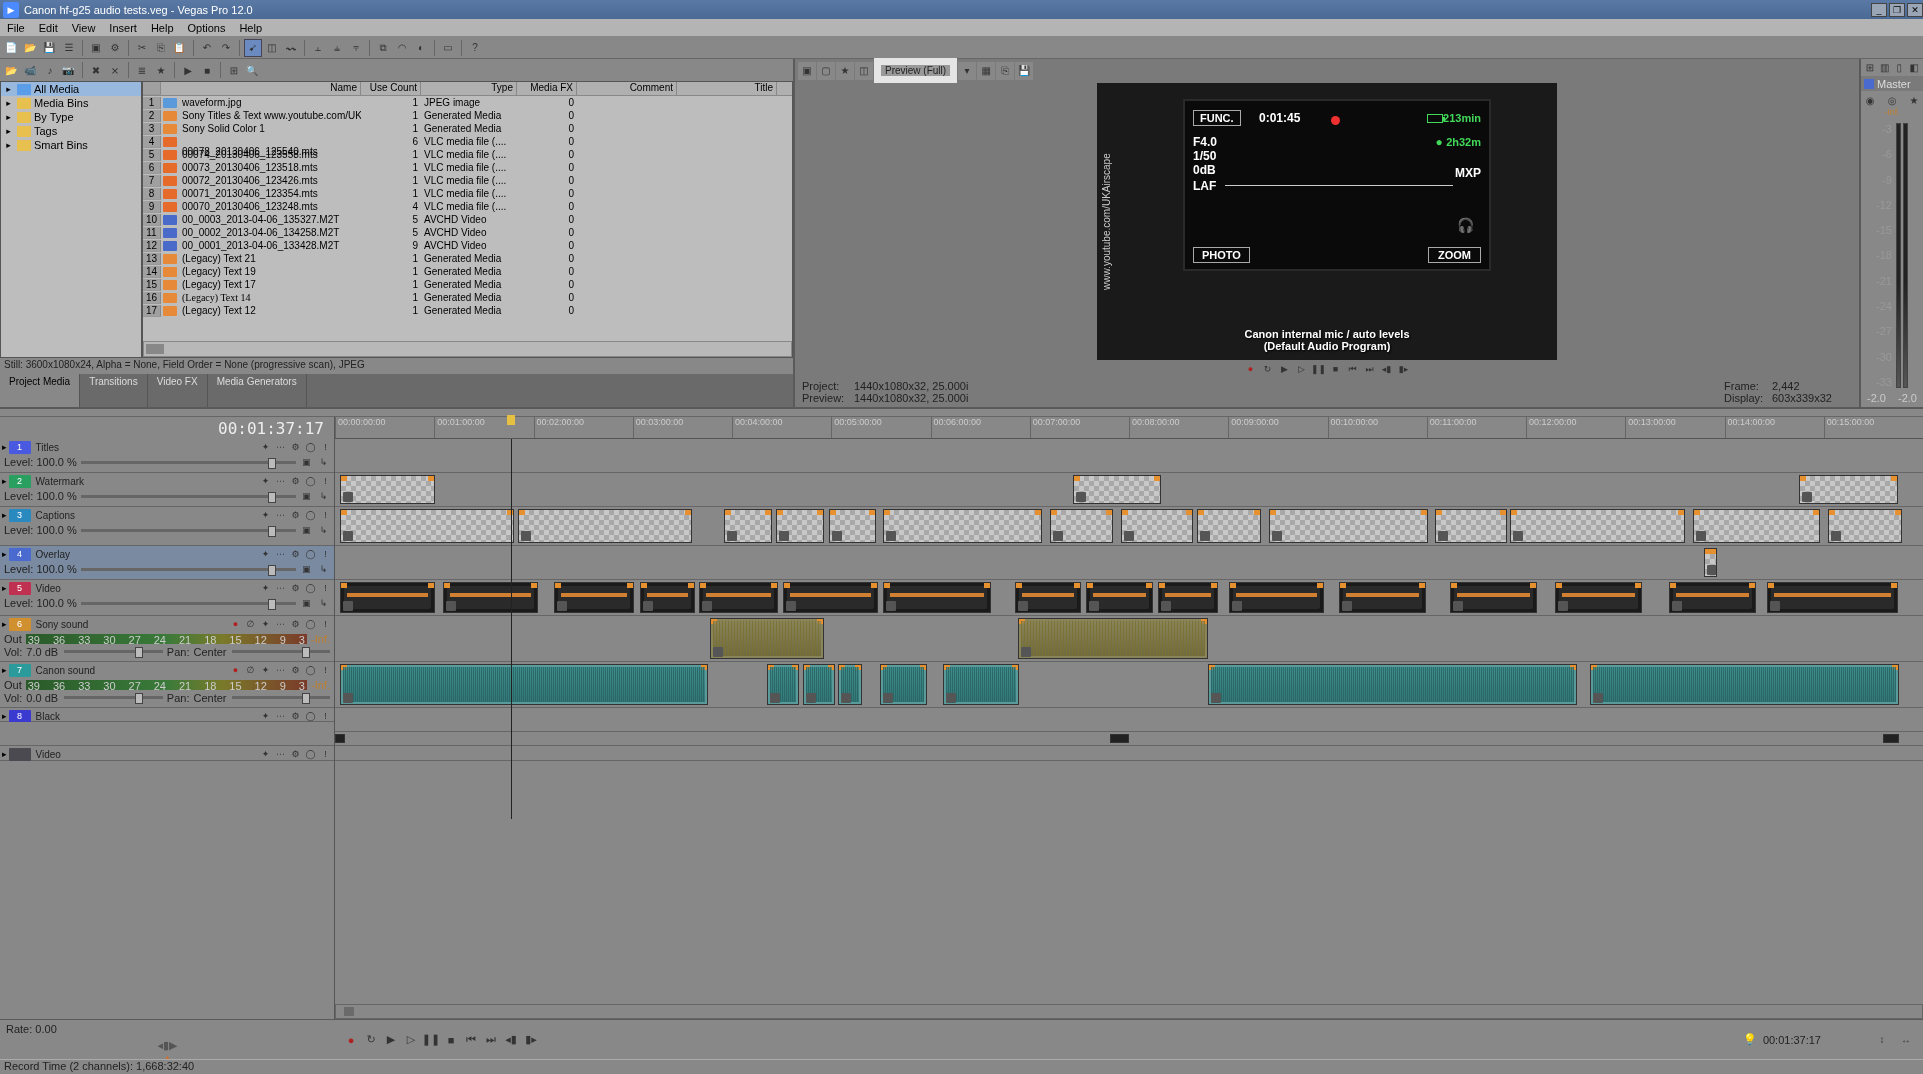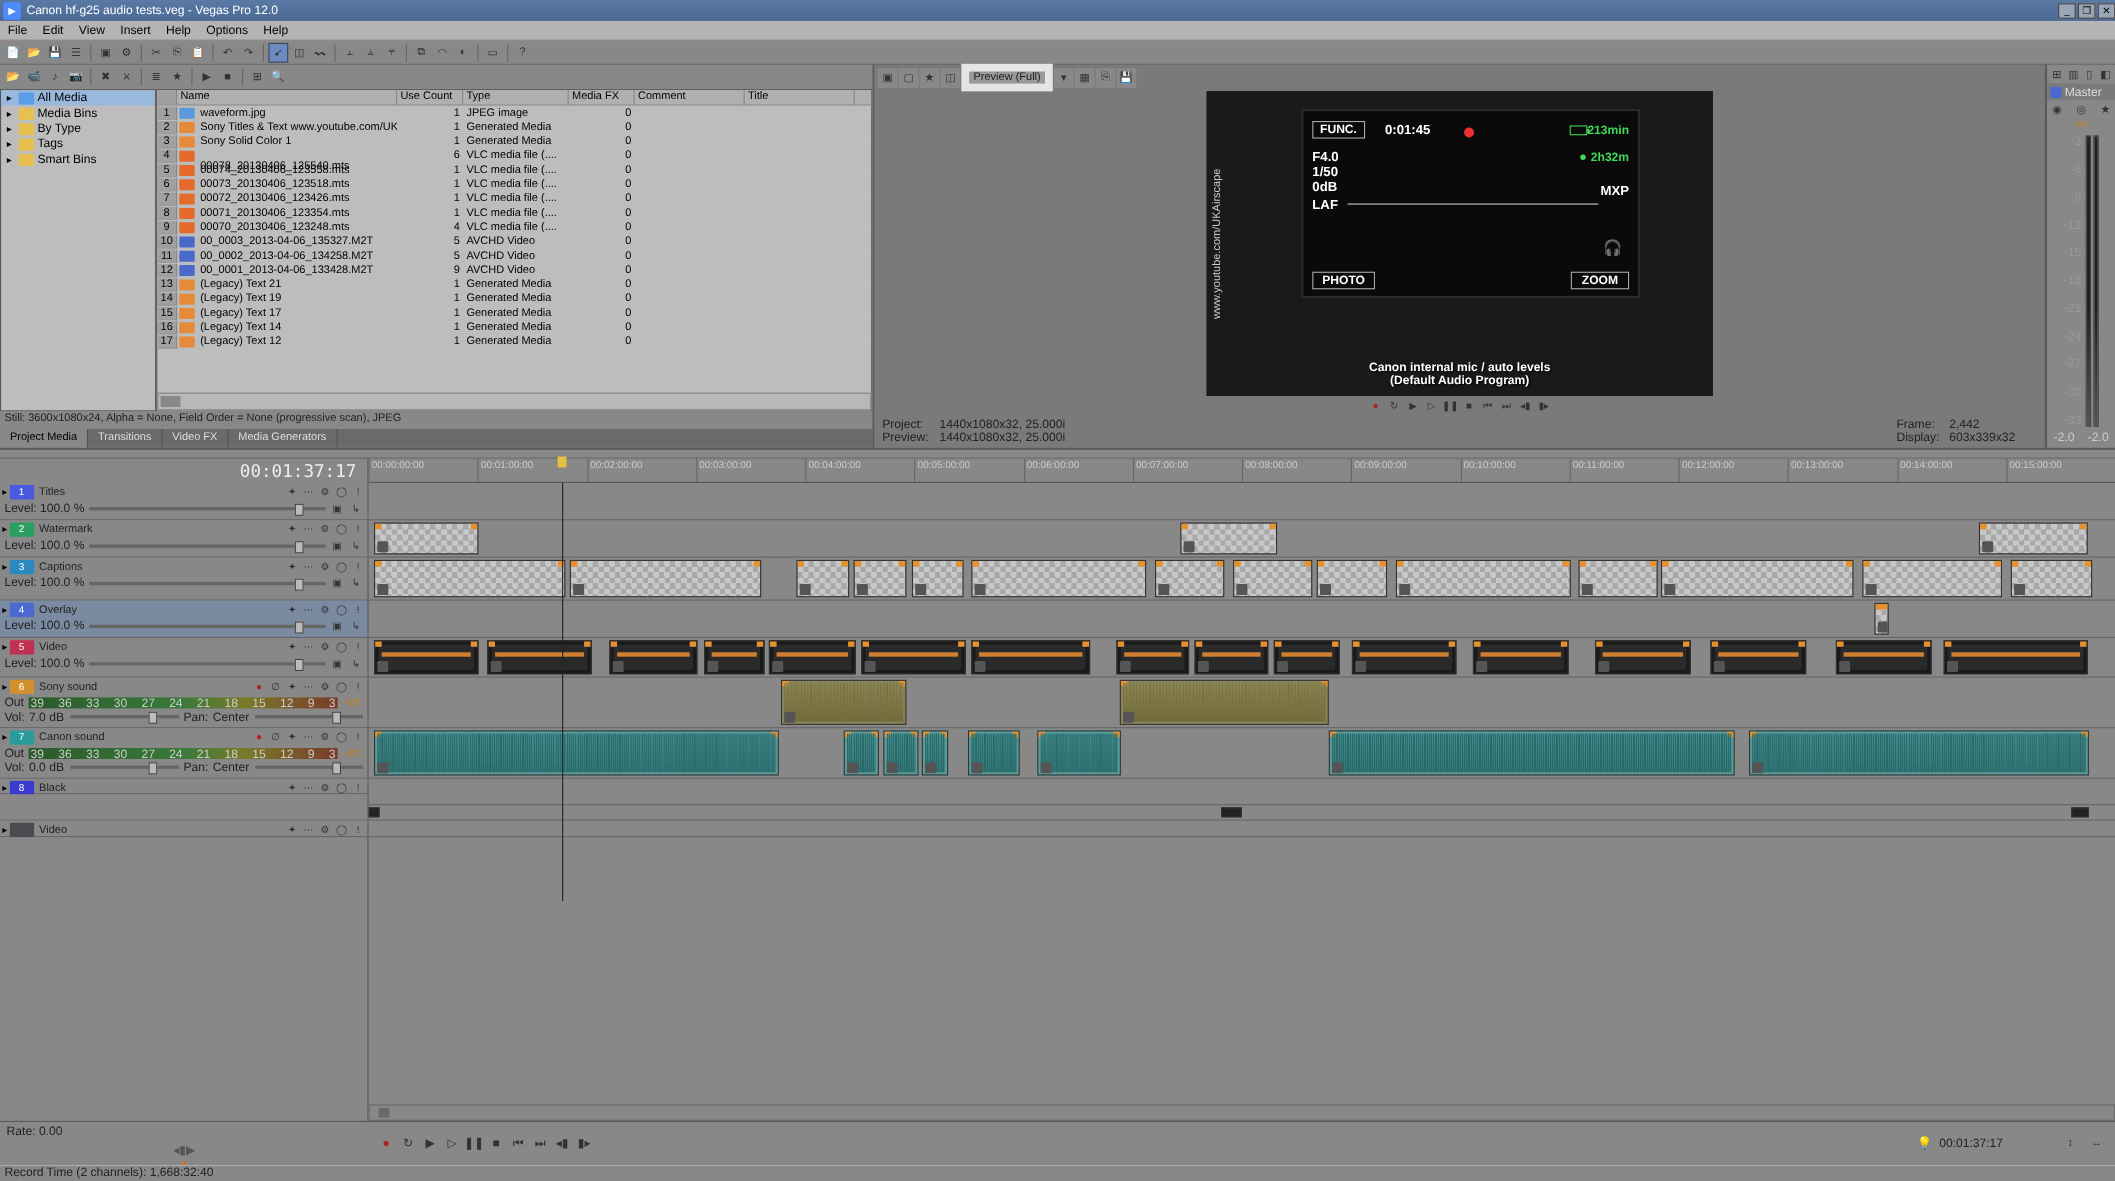--- a/index.html
+++ b/index.html
@@ -24,36 +24,36 @@
 .explorer-tb { height: 22px; background: #888; display: flex; align-items: center; padding: 0 3px; gap: 1px; }
 .explorer-body { display: flex; flex: 1; min-height: 0; }
 .tree { width: 142px; background: #bdbdbd; border: 1px solid #555; overflow-y: auto; }
 .tree-item { display: flex; align-items: center; padding: 1px 2px; gap: 3px; cursor: pointer; }
 .tree-item.sel { background: #99b8dd; }
 .tree-arrow { width: 11px; font-size: 9px; text-align: center; }
 .folder { width: 14px; height: 11px; background: #e8c050; border-radius: 1px; position: relative; }
 .folder.blue { background: #5b9de8; }
 .medialist { flex: 1; background: #bdbdbd; border: 1px solid #555; display: flex; flex-direction: column; }
 .ml-head { display: flex; height: 14px; background: #b0b0b0; border-bottom: 1px solid #888; }
-.ml-head-cell { border-right: 1px solid #888; padding: 0 3px; font-size: 10px; text-align: left; }
+.ml-head-cell { border-right: 1px solid #888; padding: 0 3px; font-size: 10px; text-align: right; }
 .ml-rows { flex:1; overflow-y:auto; overflow-x:hidden; }
 .ml-row { display: flex; height: 13px; align-items: center; }
 .ml-row:nth-child(odd) { background: #bdbdbd; }
 .ml-num { width: 18px; background: #a0a0a0; text-align: center; font-size: 10px; border-right: 1px solid #888; border-bottom:1px solid #999;}
 .ml-icon { width: 14px; height: 10px; margin: 0 2px; border-radius: 1px; }
 .ml-icon.img { background: #5a9ada; }
 .ml-icon.gen { background: #e68a3a; }
 .ml-icon.vlc { background: #e66a2a; }
 .ml-icon.avchd { background: #4a6aca; }
 .ml-cell { padding: 0 3px; font-size: 10px; white-space: nowrap; overflow: hidden; }
 .ml-scroll { height: 16px; background: #a0a0a0; display: flex; }
 .ml-hscroll { flex:1; background:#b8b8b8; border:1px solid #888; position:relative; }
 .ml-hthumb { position:absolute; left:2px; top:2px; width:18px; height:10px; background:#888; }
 .explorer-status { height: 16px; background: #888; color: #222; padding: 1px 4px; font-size: 10px; }
-.explorer-tabs { height: 17px; background: #6a6a6a; display: flex; }
+.explorer-tabs { height: 33px; background: #6a6a6a; display: flex; }
 .etab { padding: 2px 9px; font-size: 10px; color: #ddd; cursor: pointer; border-right: 1px solid #555; }
 .etab.active { background: #888; color: #000; }
 
 .preview { flex: 1; background: #7a7a7a; display: flex; flex-direction: column; padding: 3px; border-right: 2px solid #5a5a5a; }
 .preview-tb { height: 17px; display: flex; align-items: center; gap: 1px; }
 .preview-video { flex: 1; background: #000; margin: 4px auto 2px; width: 460px; max-width: 100%; display: flex; flex-direction: column; align-items: center; justify-content: center; color: #fff; position: relative; }
 .cam-body { position: absolute; inset: 0; background: #1a1a1a; }
 .cam-lcd { position:absolute; left:86px; top:16px; width:308px; height:172px; background:#0a0a0a; border:2px solid #2a2a2a; }
 .lcd-row { position:absolute; color:#fff; font-size:12px; font-weight:bold; }
 .lcd-green { color:#42d85a; }
@@ -372,21 +372,21 @@
               <div class="ml-num">15</div>
     <div class="ml-icon gen"></div>
     <div class="ml-cell" style="width:182px;">(Legacy) Text 17</div>
     <div class="ml-cell" style="width:60px; text-align:right;">1</div>
     <div class="ml-cell" style="width:96px;">Generated Media</div>
     <div class="ml-cell" style="width:60px; text-align:right;">0</div>
             </div>
             <div class="ml-row">
               <div class="ml-num">16</div>
     <div class="ml-icon gen"></div>
-    <div class="ml-cell" style="width:182px;">(Legacy) Text 14</div>
+    <div class="ml-cell" style="width:182px;font-family:Liberation Serif, serif;">(Legacy) Text 14</div>
     <div class="ml-cell" style="width:60px; text-align:right;">1</div>
     <div class="ml-cell" style="width:96px;">Generated Media</div>
     <div class="ml-cell" style="width:60px; text-align:right;">0</div>
             </div>
             <div class="ml-row">
               <div class="ml-num">17</div>
     <div class="ml-icon gen"></div>
     <div class="ml-cell" style="width:182px;">(Legacy) Text 12</div>
     <div class="ml-cell" style="width:60px; text-align:right;">1</div>
     <div class="ml-cell" style="width:96px;">Generated Media</div>

